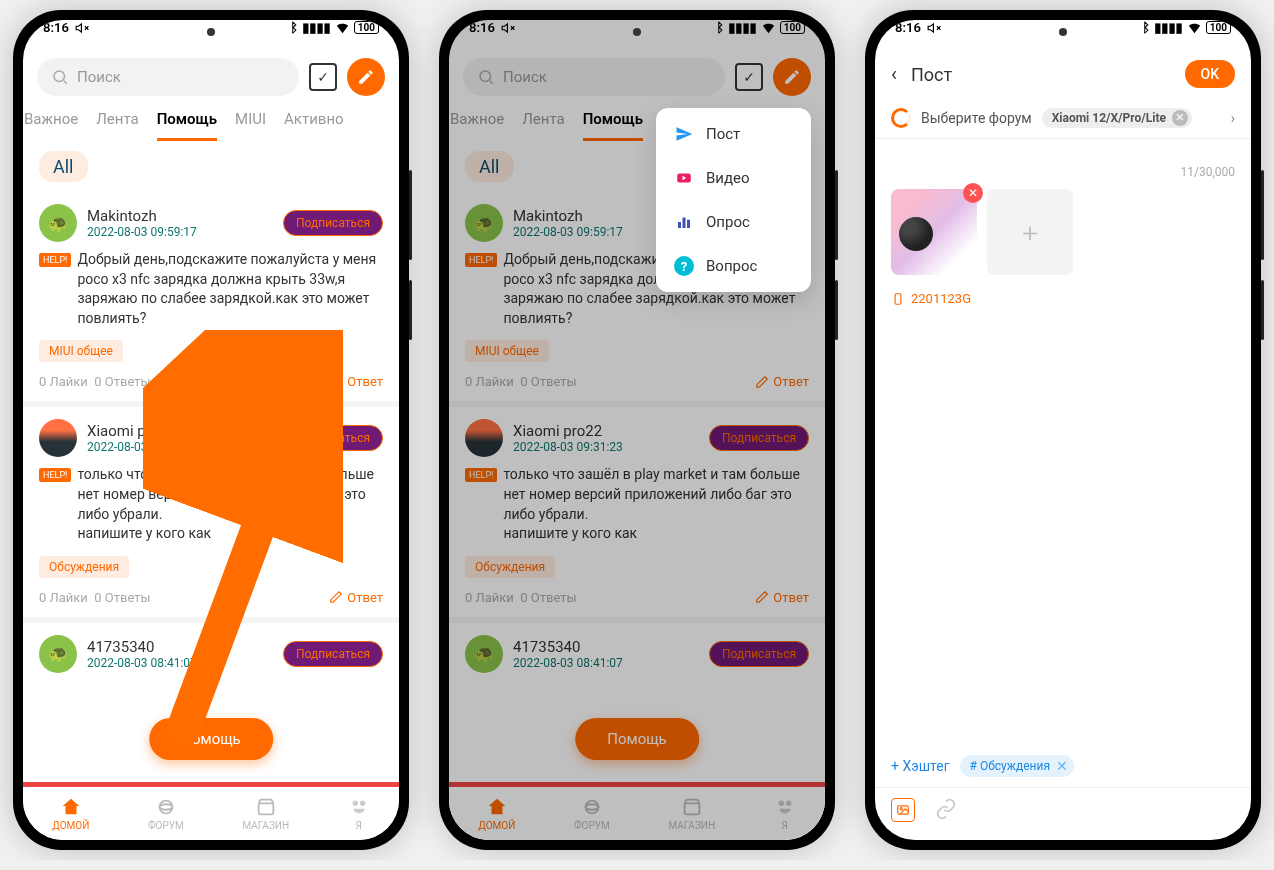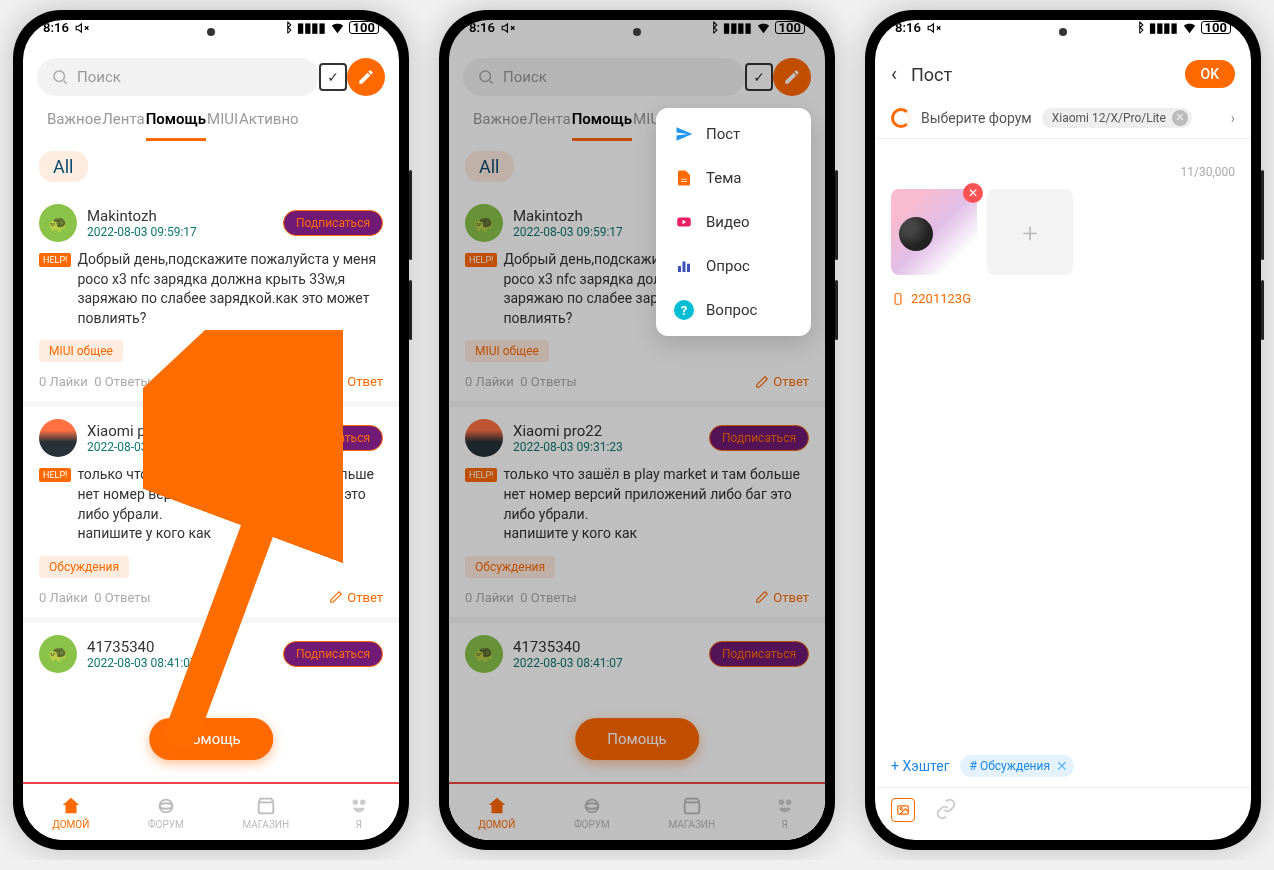--- a/index.html
+++ b/index.html
@@ -60,25 +60,26 @@
   display: flex;
   align-items: flex-start;
   justify-content: space-between;
   padding: 0 20px;
   font-size: 13px;
   font-weight: 600;
   color: #000;
 }
 .statusbar-left { display: flex; align-items: center; gap: 6px; }
 .statusbar-right { display: flex; align-items: center; gap: 4px; }
-.battery-box { border: 1.5px solid #000; border-radius: 3px; padding: 0 3px; font-size: 13px; line-height: 11px; font-weight: 700; }
+.battery-box { border: 1.5px solid #000; border-radius: 3px; padding: 0 3px; font-size: 10px; line-height: 11px; font-weight: 700; }
 
 .searchrow {
   display: flex;
   align-items: center;
+  gap: 10px;
   padding: 8px 14px;
 }
 .searchbox {
   flex: 1;
   background: #f2f2f2;
   border-radius: 20px;
   height: 38px;
   display: flex;
   align-items: center;
   padding: 0 14px;
@@ -102,22 +103,22 @@
   height: 38px;
   background: #ff6900;
   border-radius: 50%;
   display: flex;
   align-items: center;
   justify-content: center;
 }
 
 .tabs {
   display: flex;
-  gap: 1px;
-  padding: 6px 24px 0;
+  gap: 18px;
+  padding: 6px 1px 0;
   font-size: 15px;
   color: #999;
   overflow: hidden;
   white-space: nowrap;
 }
 .tab { padding-bottom: 10px; }
 .tab.active { color: #000; font-weight: 600; border-bottom: 3px solid #ff6900; }
 
 .chip-row { padding: 10px 16px; }
 .chip {
@@ -186,21 +187,21 @@
   background: #ff6900;
   color: #fff;
   border-radius: 22px;
   padding: 12px 32px;
   font-size: 15px;
   box-shadow: 0 4px 12px rgba(255,105,0,0.4);
 }
 
 .bottomnav {
   height: 58px;
-  border-top: 2px solid #ef4444;
+  border-top: 5px solid #ef4444;
   background: #fff;
   display: flex;
   justify-content: space-around;
   align-items: center;
 }
 .navbtn { display: flex; flex-direction: column; align-items: center; gap: 2px; color: #bbb; font-size: 10px; }
 .navbtn.active { color: #ff6900; }
 .navicon { width: 22px; height: 22px; display: flex; align-items: center; justify-content: center; }
 
 .overlay { position: absolute; inset: 0; background: rgba(0,0,0,0.25); border-radius: 40px; pointer-events: none; }
@@ -263,20 +264,21 @@
 .spinner { width: 20px; height: 20px; border: 3px solid #ff6900; border-right-color: #fff2e8; border-radius: 50%; }
 .forum-chip {
   background: #eee;
   border-radius: 14px;
   padding: 2px 4px 2px 10px;
   font-size: 12px;
   color: #555;
   display: flex;
   align-items: center;
   gap: 6px;
+  font-weight: bold;
 }
 .forum-chip .x { width: 16px; height: 16px; background: #bbb; border-radius: 50%; color: #eee; text-align: center; line-height: 16px; font-size: 11px; }
 .chev-right { margin-left: auto; color: #888; }
 
 .compose-body { padding: 16px; flex: 1; display: flex; flex-direction: column; }
 .compose-text { color: #444; font-size: 15px; min-height: 60px; }
 .char-count { text-align: right; color: #aaa; font-size: 12px; margin-top: 10px; }
 .attachments { display: flex; gap: 10px; margin-top: 10px; }
 .attach-thumb {
   width: 86px; height: 86px; border-radius: 8px; position: relative;
@@ -634,29 +636,20 @@
     <div class="dropdown">
       <div class="dropdown-item">
         <div class="dd-icon" style="color:#2196f3">
             <svg width="18" height="18" viewBox="0 0 24 24" fill="currentColor">
               <path d="M2 21l21-9L2 3v7l15 2-15 2v7z"></path>
             </svg>
           </div>
         <span>Пост</span>
       </div>
       <div class="dropdown-item">
-        <div class="dd-icon" style="color:#ff6900">
-            <svg width="18" height="18" viewBox="0 0 24 24" fill="currentColor">
-              <path d="M14 2H6a2 2 0 00-2 2v16a2 2 0 002 2h12a2 2 0 002-2V8l-6-6z"></path>
-              <path fill="#fff" d="M8 13h8v1H8zM8 16h8v1H8z"></path>
-            </svg>
-          </div>
-        <span>Тема</span>
-      </div>
-      <div class="dropdown-item">
         <div class="dd-icon" style="color:#e91e63">
             <svg width="18" height="18" viewBox="0 0 24 24" fill="currentColor">
               <rect x="3" y="6" width="18" height="12" rx="3"></rect>
               <path fill="#fff" d="M10 9l5 3-5 3z"></path>
             </svg>
           </div>
         <span>Видео</span>
       </div>
       <div class="dropdown-item">
         <div class="dd-icon" style="color:#3f51b5">

